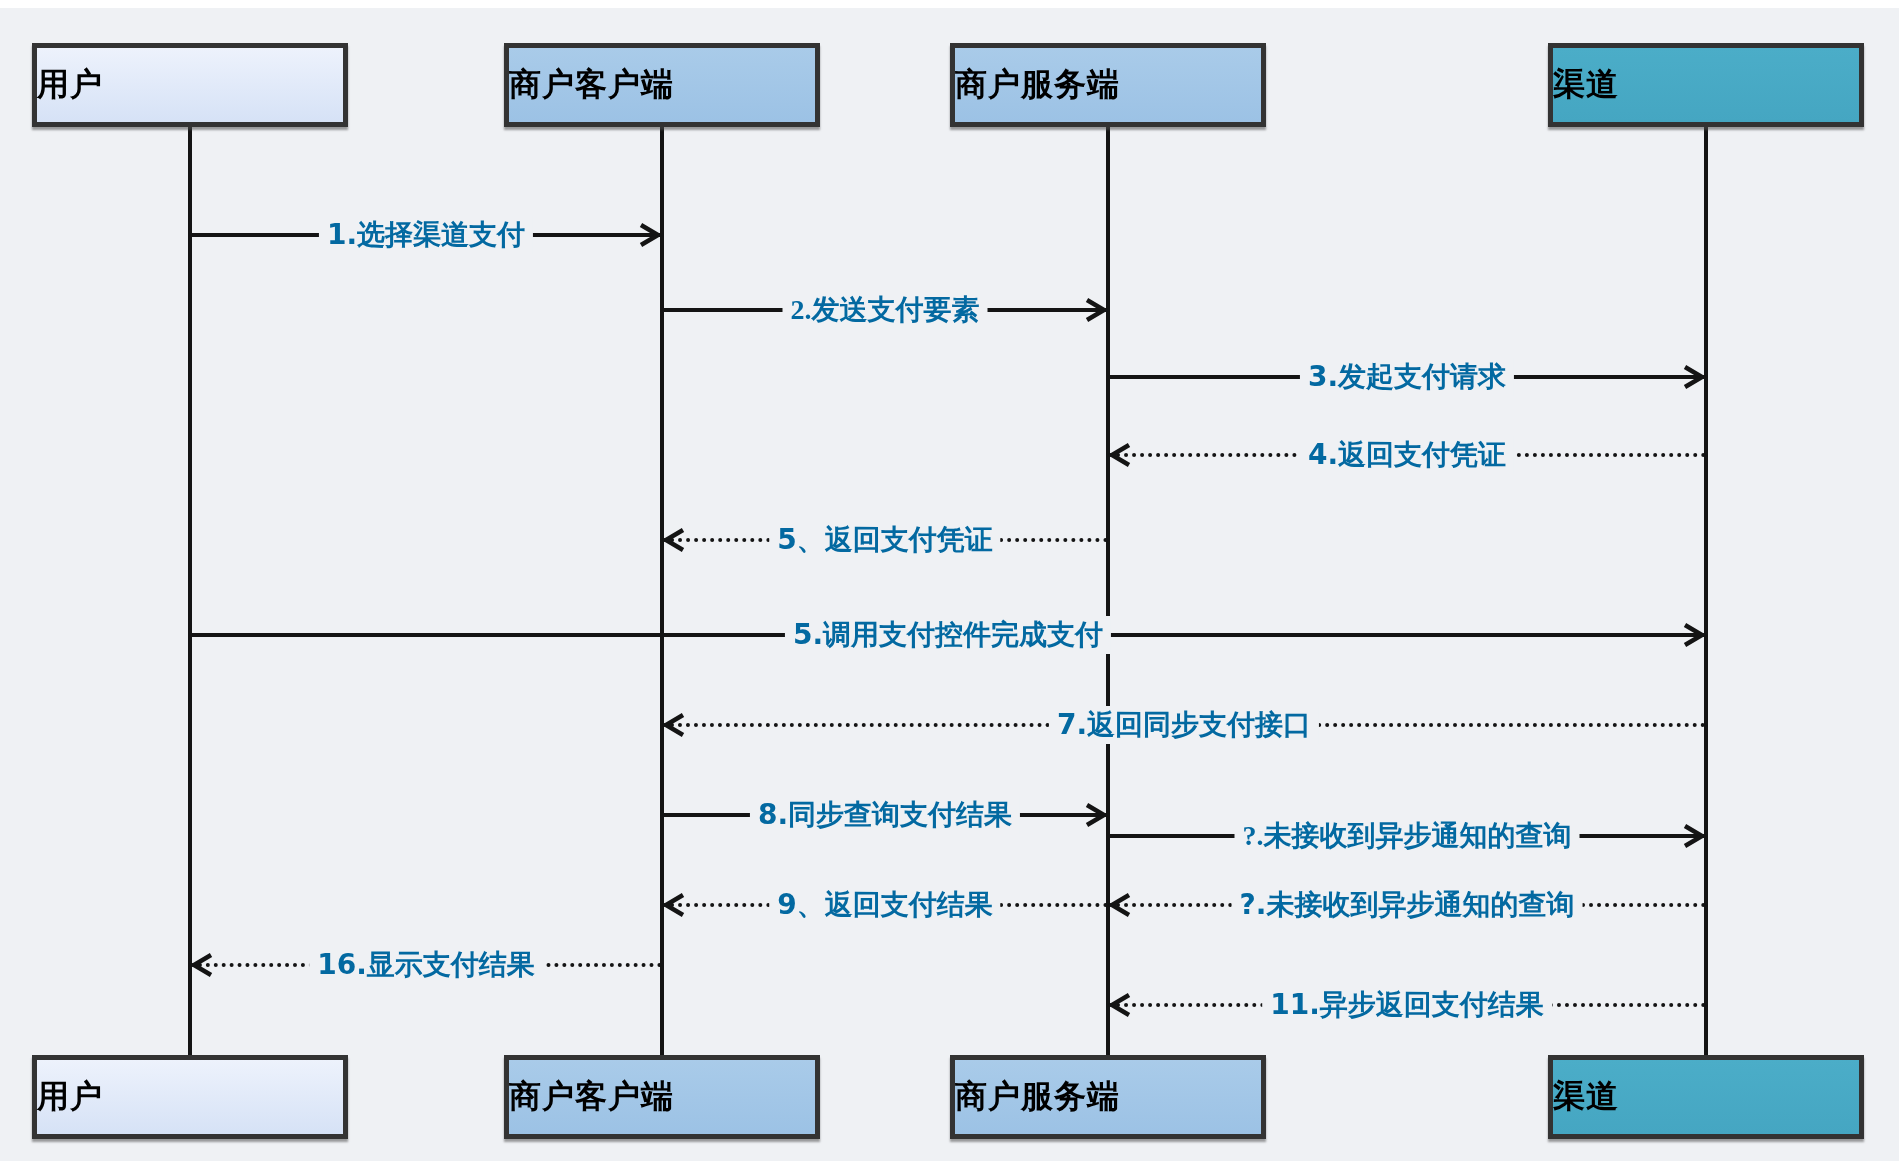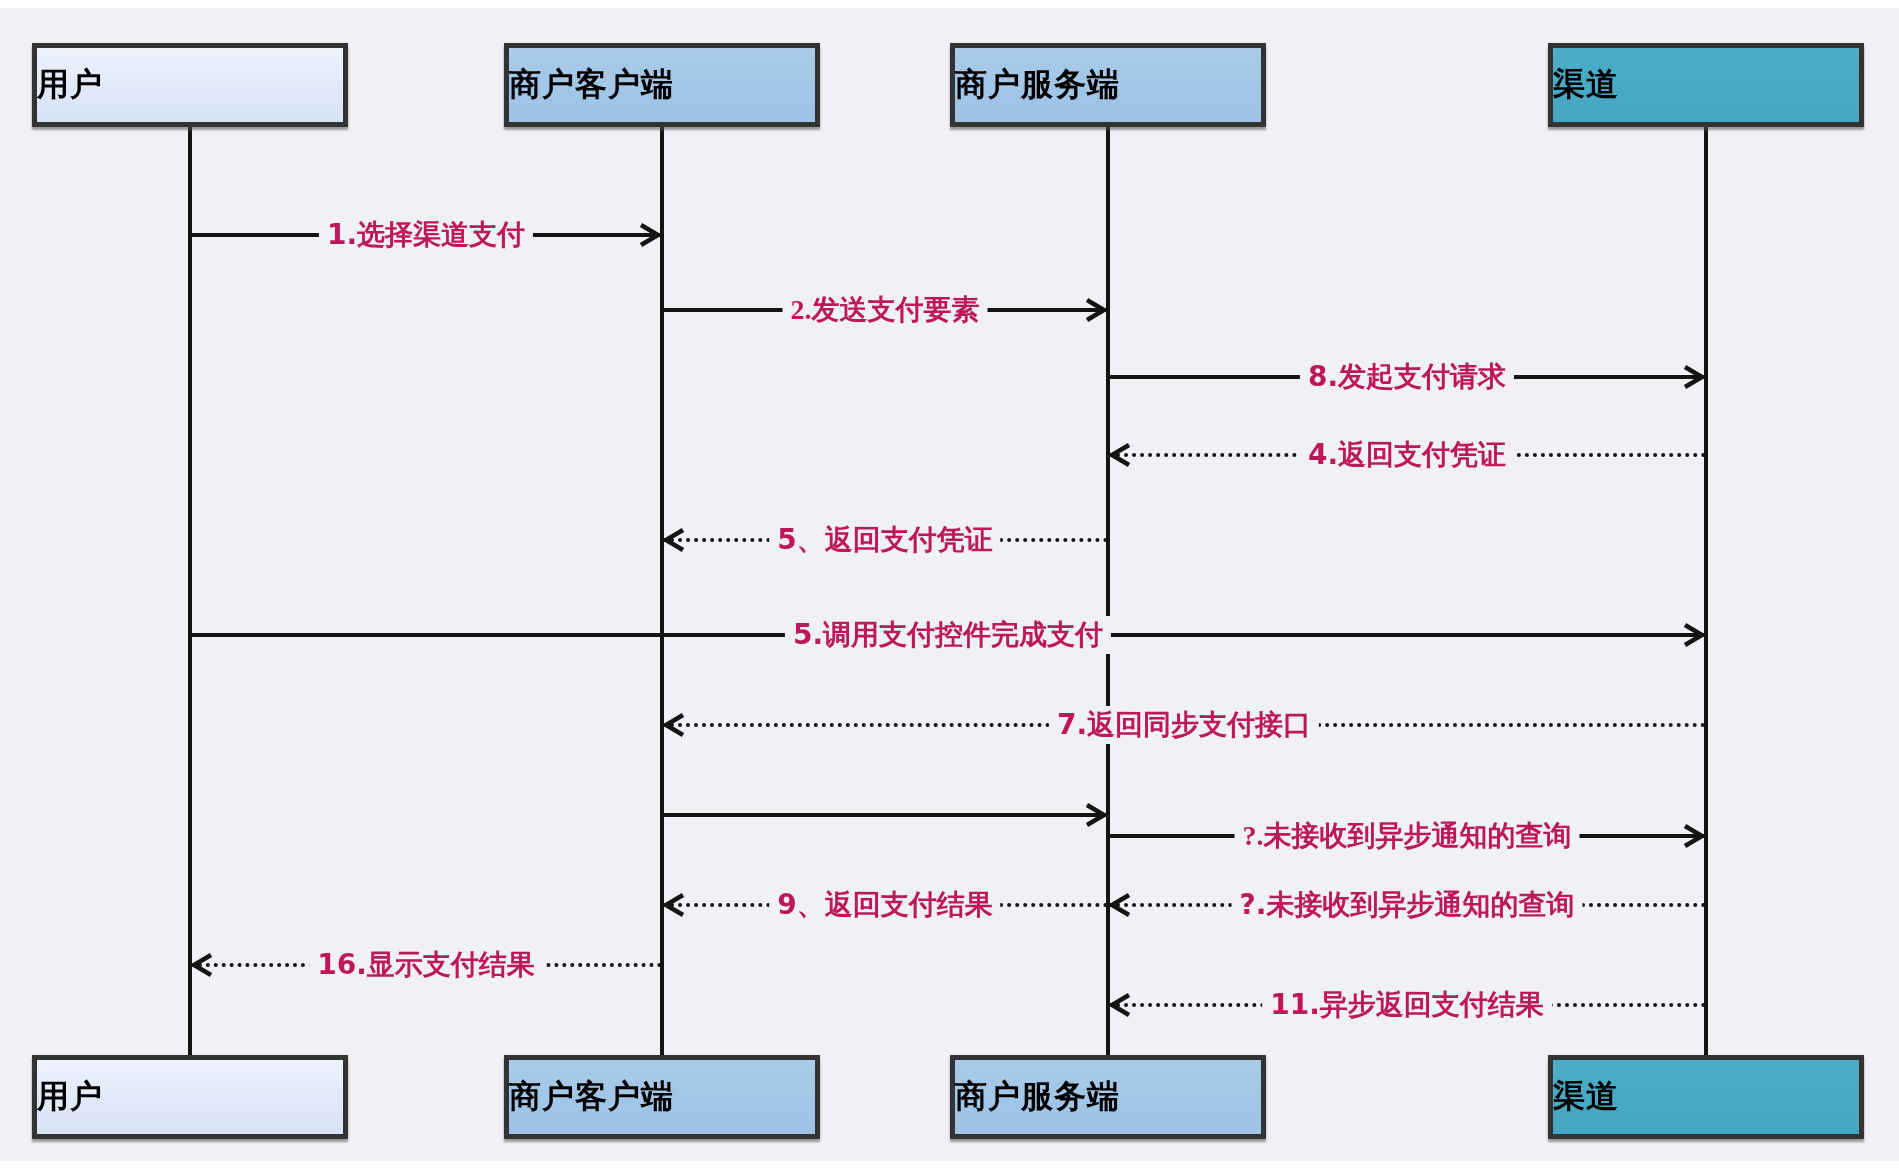--- a/index.html
+++ b/index.html
@@ -27,21 +27,21 @@
 
   .message{position:absolute;height:44px;z-index:2;}
   .message .line{
     position:absolute;left:0;right:0;top:50%;height:0;margin-top:-2px;
   }
   .message .line.solid{border-top:4px solid #141414;}
   .message .line.dotted{border-top:4px dotted #141414;}
   .message .msg-label{
     position:absolute;left:50%;top:50%;transform:translate(-50%,-50%);
     background:#eff1f4;padding:0 8px;white-space:nowrap;
-    font-size:28px;font-weight:600;color:#be185d;
+    font-size:28px;font-weight:600;color:#0369a1;
   }
   .message .arrow{
     position:absolute;top:50%;width:26px;height:26px;margin-top:-13px;
   }
   .message .arrow.right{right:0;}
   .message .arrow.left{left:0;transform:scaleX(-1);}
 </style>
 </head>
 <body>
 
@@ -67,21 +67,21 @@
         <svg viewBox="0 0 26 26" class="arrow right">
           <path d="M5 3 L22 13 L5 23" fill="none" stroke="#141414" stroke-width="4.5"></path>
         </svg>
         <span class="msg-label">2.发送支付要素</span>
       </div>
       <div class="message" style="left: 1108px; width: 598px; top: 355px;">
         <div class="line solid"></div>
         <svg viewBox="0 0 26 26" class="arrow right">
           <path d="M5 3 L22 13 L5 23" fill="none" stroke="#141414" stroke-width="4.5"></path>
         </svg>
-        <span class="msg-label">8.发起支付请求</span>
+        <span class="msg-label">3.发起支付请求</span>
       </div>
       <div class="message" style="left: 1108px; width: 598px; top: 433px;">
         <div class="line dotted"></div>
         <svg viewBox="0 0 26 26" class="arrow left">
           <path d="M5 3 L22 13 L5 23" fill="none" stroke="#141414" stroke-width="4.5"></path>
         </svg>
         <span class="msg-label">4.返回支付凭证</span>
       </div>
       <div class="message" style="left: 662px; width: 446px; top: 518px;">
         <div class="line dotted"></div>
@@ -102,20 +102,21 @@
         <svg viewBox="0 0 26 26" class="arrow left">
           <path d="M5 3 L22 13 L5 23" fill="none" stroke="#141414" stroke-width="4.5"></path>
         </svg>
         <span class="msg-label">7.返回同步支付接口</span>
       </div>
       <div class="message" style="left: 662px; width: 446px; top: 793px;">
         <div class="line solid"></div>
         <svg viewBox="0 0 26 26" class="arrow right">
           <path d="M5 3 L22 13 L5 23" fill="none" stroke="#141414" stroke-width="4.5"></path>
         </svg>
+        <span class="msg-label">8.同步查询支付结果</span>
       </div>
       <div class="message" style="left: 1108px; width: 598px; top: 814px; font-family: Liberation Serif, serif;">
         <div class="line solid"></div>
         <svg viewBox="0 0 26 26" class="arrow right">
           <path d="M5 3 L22 13 L5 23" fill="none" stroke="#141414" stroke-width="4.5"></path>
         </svg>
         <span class="msg-label">?.未接收到异步通知的查询</span>
       </div>
       <div class="message" style="left: 662px; width: 446px; top: 883px;">
         <div class="line dotted"></div>

